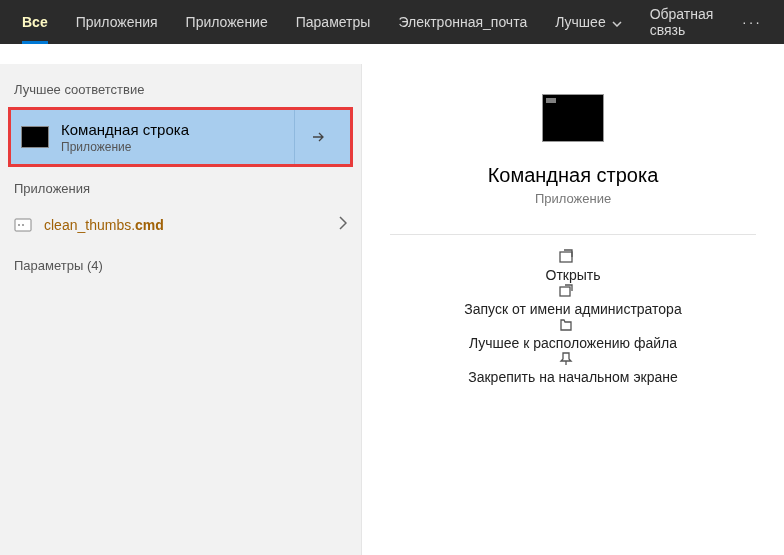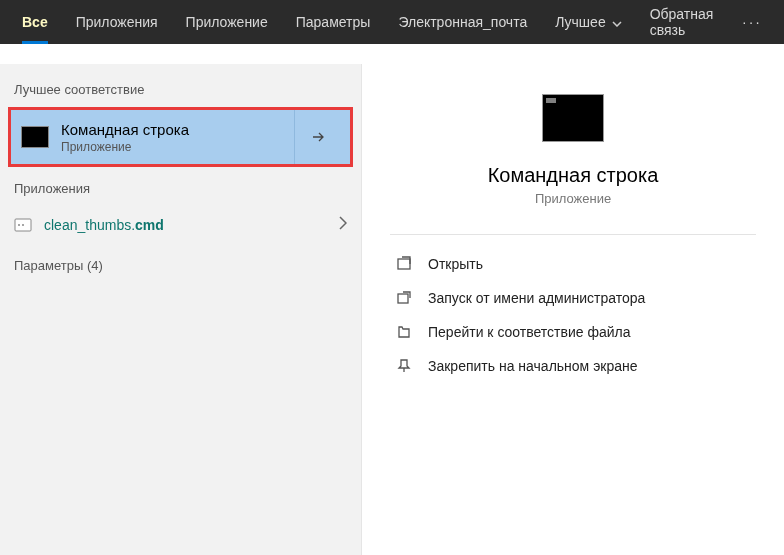--- a/index.html
+++ b/index.html
@@ -97,21 +97,21 @@
       height: 38px;
       padding: 0 14px;
       cursor: pointer;
     }
     .file-icon {
       width: 18px;
       height: 14px;
       margin-right: 12px;
       flex-shrink: 0;
     }
-    .list-label { flex: 1; font-size: 14px; color: #0f766e; }
+    .list-label { flex: 1; font-size: 14px; color: #a16207; }
     .list-label .bold { font-weight: 700; }
     .list-chevron { color: #666; font-size: 16px; }
     
     .right-pane {
       flex: 1;
       background: #fff;
       padding: 24px 28px;
       display: flex;
       flex-direction: column;
       align-items: center;
@@ -139,20 +139,21 @@
     
     .actions { width: 100%; }
     .action-item {
       display: flex;
       align-items: center;
       height: 34px;
       cursor: pointer;
       font-size: 14px;
       color: #222;
       padding: 0 4px;
+      flex-direction: column;
     }
     .action-icon {
       width: 20px;
       height: 20px;
       margin-right: 14px;
       flex-shrink: 0;
       display: flex;
       align-items: center;
       justify-content: center;
     }
@@ -247,21 +248,21 @@
             </svg>
         </span>
         <span>Запуск от имени администратора</span>
       </div>
       <div class="action-item">
         <span class="action-icon">
           <svg width="16" height="16" viewBox="0 0 16 16">
               <path d="M3 3 L6 3 L7 5 L13 5 L13 13 L3 13 Z"></path>
             </svg>
         </span>
-        <span>Перейти к соответствие файла</span>
+        <span>Лучшее к расположению файла</span>
       </div>
       <div class="action-item">
         <span class="action-icon">
           <svg width="16" height="16" viewBox="0 0 16 16">
               <path d="M5 2 L11 2 L11 8 L13 10 L3 10 L5 8 Z M8 10 L8 14"></path>
             </svg>
         </span>
         <span>Закрепить на начальном экране</span>
       </div>
     </div>

